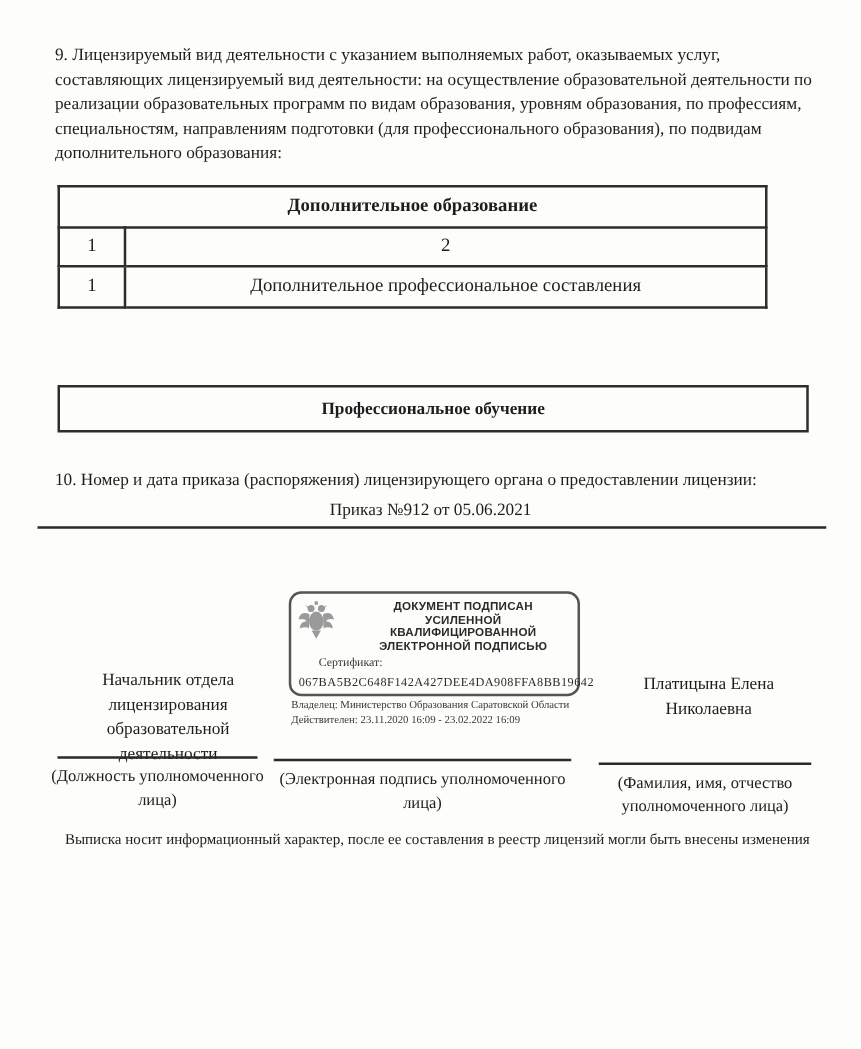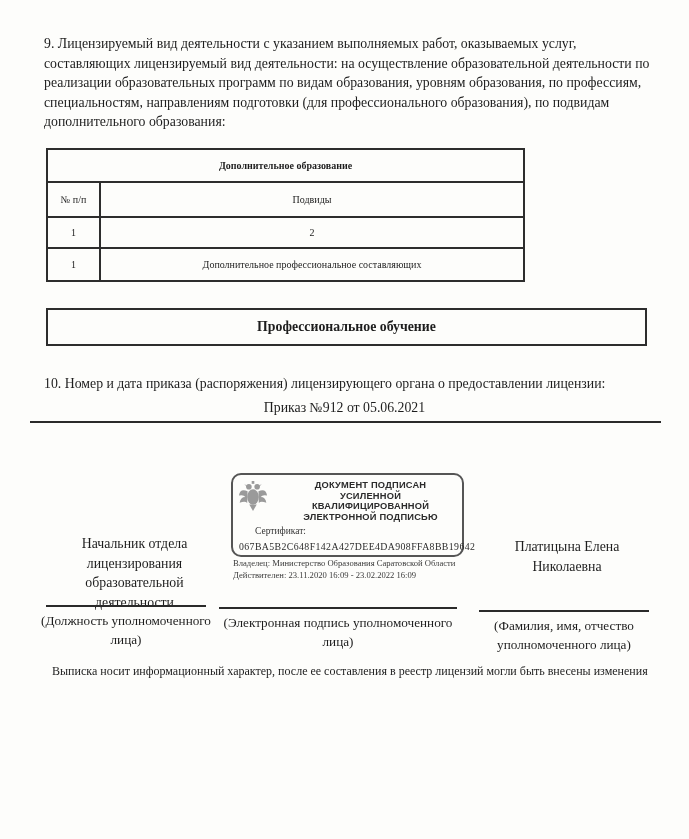--- a/index.html
+++ b/index.html
@@ -13,22 +13,22 @@
     overflow:hidden;
     margin:0 auto;
   }
   
   .para9 {
     position:absolute; left:44px; top:34px; width:612px;
     font-size:13.8px; line-height:19.5px; text-align:left;
   }
   
   .edu-table {
-    position:absolute; left:46px; top:148px; width:479px;
-    border-collapse:collapse; font-size:10px;border-radius:20px;
+    position:absolute; left:46px; top:148px; width:568px;
+    border-collapse:collapse; font-size:15px;border-radius:20px;
   }
   .edu-table th, .edu-table td {
     border:2px solid #2d2d2d; text-align:center; vertical-align:middle;
     padding:0 4px;
   }
   .edu-table .t-title { height:33px; font-weight:bold; }
   .edu-table .t-head td { height:35px; }
   .edu-table .t-row1 td { height:31px; }
   .edu-table .t-row2 td { height:33px; }
   .edu-table .col-num { width:53px; }
@@ -106,31 +106,27 @@
 
 <div class="page">
 
   <div class="para9">9. Лицензируемый вид деятельности с указанием выполняемых работ, оказываемых услуг, составляющих лицензируемый вид деятельности: на осуществление образовательной деятельности по реализации образовательных программ по видам образования, уровням образования, по профессиям, специальностям, направлениям подготовки (для профессионального образования), по подвидам дополнительного образования:</div>
 
   <table class="edu-table">
     <tbody>
       <tr class="t-title">
         <th colspan="2">Дополнительное образование</th>
       </tr>
-      <tr class="t-head">
-        <td class="col-num">№ п/п</td>
-        <td>Подвиды</td>
-      </tr>
       <tr class="t-row1">
         <td class="col-num">1</td>
         <td>2</td>
       </tr>
       <tr class="t-row2">
         <td class="col-num">1</td>
-        <td>Дополнительное профессиональное составляющих</td>
+        <td>Дополнительное профессиональное составления</td>
       </tr>
     </tbody>
   </table>
 
   <div class="prof-box">
     <span>Профессиональное обучение</span>
   </div>
 
   <div class="para10">10. Номер и дата приказа (распоряжения) лицензирующего органа о предоставлении лицензии:</div>
   <div class="order-line">Приказ №912 от 05.06.2021</div>

